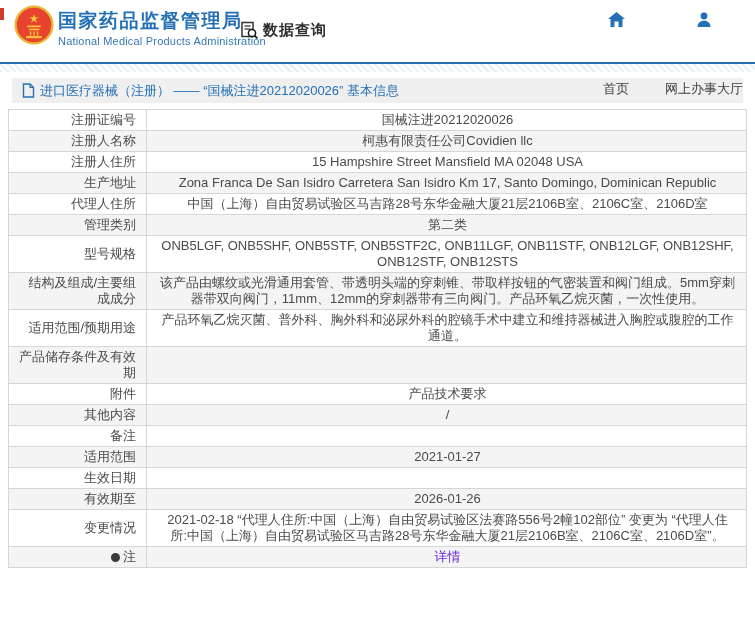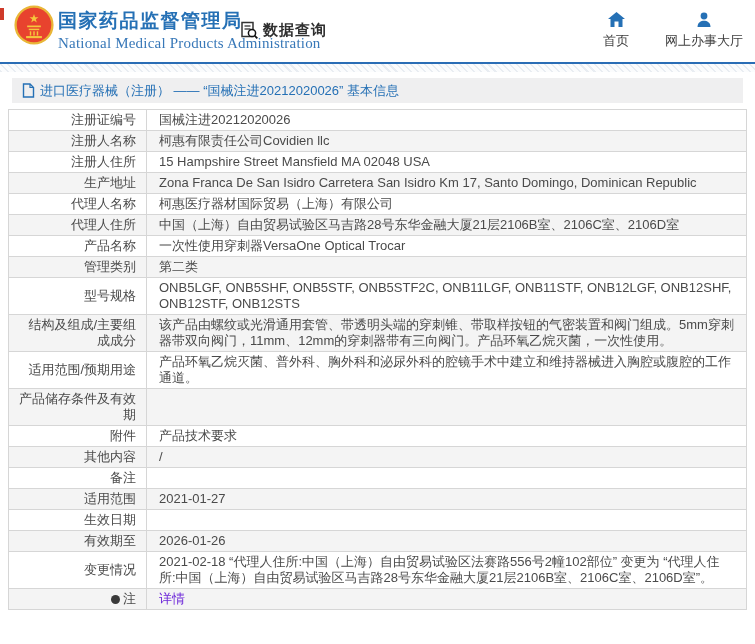--- a/index.html
+++ b/index.html
@@ -10,26 +10,26 @@
     position:relative;
   }
   .page { width:755px; height:644px; position:relative; background:#fff; }
 
   
   .header { position:relative; height:62px; background:#fff; }
   .red-mark { position:absolute; left:0; top:8px; width:4px; height:12px; background:#cf3a2a; }
   .emblem { position:absolute; left:14px; top:5px; width:40px; height:40px; }
   .brand { position:absolute; left:58px; top:10px; }
   .brand-cn { font-size:19px; font-weight:bold; color:#2570b5; letter-spacing:1.5px; line-height:22px; }
-  .brand-en { font-size:15px; color:#3878b8; margin-top:3px; letter-spacing:0.2px;font-family:Liberation Serif, serif; }
+  .brand-en { font-size:11px; color:#3878b8; margin-top:3px; letter-spacing:0.2px; }
   .dataquery { position:absolute; left:240px; top:21px; display:flex; align-items:center; cursor:pointer; }
   .dataquery svg { margin-right:4px; }
   .dataquery-label { font-size:15px; color:#2f2f2f; font-weight:700; letter-spacing:1px;text-align:center; }
   .top-nav { position:absolute; right:12px; top:12px; display:flex; gap:36px; }
-  .top-nav-item { display:flex; flex-direction:column; align-items:center; cursor:pointer; }
+  .top-nav-item { display:flex; flex-direction:column; align-items:center; cursor:pointer;gap:48px; }
   .top-nav-item .nav-label { font-size:13px; color:#404040; margin-top:5px; }
 
   .blue-line { height:2px; background:#2a6db5; }
   .stripe-band {
     height:8px;
     background:repeating-linear-gradient(45deg,#e9edf2 0 1.5px,#fbfcfd 1.5px 5px);
   }
   .gap6 { height:6px; background:#fff; }
 
   
@@ -47,21 +47,21 @@
   }
   .info-table th, .info-table td {
     border:1px solid #d6d6d6;
     font-size:13px; line-height:16px;
     color:#4a4a4a; vertical-align:middle;
     padding:2px 10px;
   }
   .info-table th {
     width:138px; text-align:right; font-weight:normal; white-space:normal;
   }
-  .info-table td { text-align:left; padding-left:12px; word-break:break-word;margin-left:26px; }
+  .info-table td { text-align:center; padding-left:12px; word-break:break-word;margin-left:26px; }
   .info-table tr:nth-child(odd)  { background:#ffffff; }
   .info-table tr:nth-child(even) { background:#f4f4f4; }
   .note-dot {
     display:inline-block; width:9px; height:9px; border-radius:50%;
     background:#3a3a3a; margin-right:3px; vertical-align:-1px;
   }
   .detail-link { color:#6d28d9; text-decoration:none; cursor:pointer; }
 </style>
 </head>
 <body>
@@ -141,30 +141,22 @@
         </tr>
       <tr>
           <th>注册人住所</th>
           <td>15 Hampshire Street Mansfield MA 02048 USA</td>
         </tr>
       <tr>
           <th>生产地址</th>
           <td>Zona Franca De San Isidro Carretera San Isidro Km 17, Santo Domingo, Dominican Republic</td>
         </tr>
       <tr>
-          <th>代理人名称</th>
-          <td>柯惠医疗器材国际贸易（上海）有限公司</td>
-        </tr>
-      <tr>
           <th>代理人住所</th>
           <td>中国（上海）自由贸易试验区马吉路28号东华金融大厦21层2106B室、2106C室、2106D室</td>
-        </tr>
-      <tr>
-          <th>产品名称</th>
-          <td>一次性使用穿刺器VersaOne Optical Trocar</td>
         </tr>
       <tr>
           <th>管理类别</th>
           <td>第二类</td>
         </tr>
       <tr>
           <th>型号规格</th>
           <td>ONB5LGF, ONB5SHF, ONB5STF, ONB5STF2C, ONB11LGF, ONB11STF, ONB12LGF, ONB12SHF, ONB12STF, ONB12STS</td>
         </tr>
       <tr>

